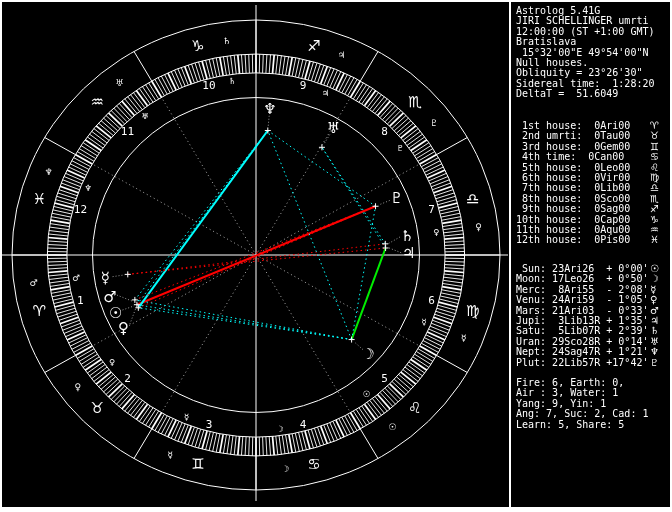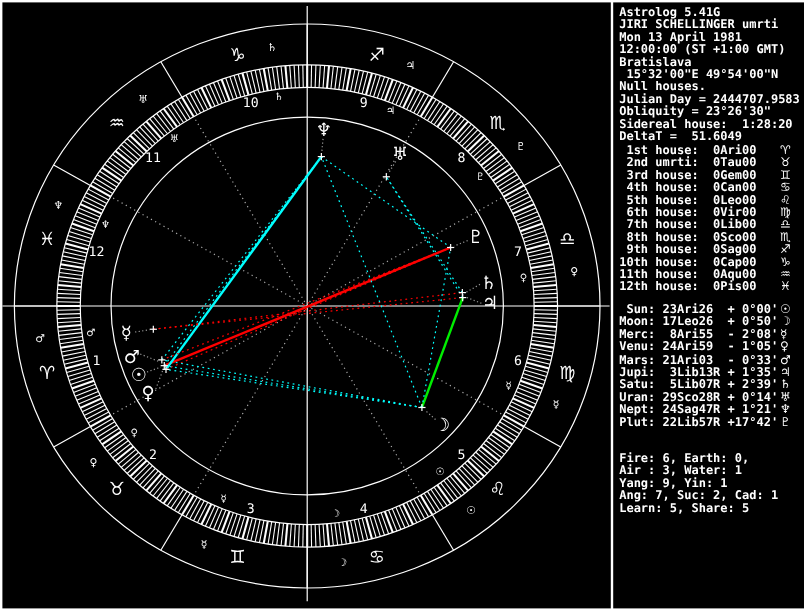--- a/index.html
+++ b/index.html
@@ -3,21 +3,21 @@
 <meta charset="utf-8">
 <style>
   html,body{margin:0;padding:0;background:#222;}
   #screen{position:relative;width:672px;height:512px;background:#000;overflow:hidden;
           font-family:"DejaVu Sans Mono",monospace;}
   .borderline{position:absolute;background:#fff;}
   #chart-svg{position:absolute;left:0;top:0;}
   #panel{position:absolute;left:516px;top:0;width:152px;color:#fff;
          font-family:"DejaVu Sans Mono",monospace;font-size:10px;line-height:10.4px;}
   .sec{position:absolute;left:0;}
-  .row{white-space:pre;position:relative;height:10.4px;font-weight:bold;}
+  .row{white-space:pre;position:relative;height:10.4px;}
   .gl{position:absolute;left:134px;top:0;font-family:"DejaVu Sans",sans-serif;font-size:10px;line-height:10.4px;}
 </style>
 </head>
 <body>
 
 <div id="screen">
 
   <svg id="chart-svg" width="510" height="512" viewBox="0 0 510 512">
       <g>
         <ellipse cx="256" cy="255" rx="244" ry="235" fill="none" stroke="#ffffff" stroke-width="1"></ellipse>
@@ -531,45 +531,43 @@
         <text x="333.47526758204424" y="128.49117271150357" fill="#ffffff" font-size="15" font-family="&quot;DejaVu Sans&quot;,sans-serif" text-anchor="middle" dominant-baseline="central">♅</text>
         <text x="269.86652931064003" y="108.7334350407373" fill="#ffffff" font-size="15" font-family="&quot;DejaVu Sans&quot;,sans-serif" text-anchor="middle" dominant-baseline="central">♆</text>
         <text x="396.4289357215065" y="197.72937085610988" fill="#ffffff" font-size="15" font-family="&quot;DejaVu Sans&quot;,sans-serif" text-anchor="middle" dominant-baseline="central">♇</text>
       </g>
     </svg>
 
   <div id="panel">
     <div class="sec" id="sec-header" style="top:6px">
         <div class="row"><span>Astrolog 5.41G</span></div>
         <div class="row"><span>JIRI SCHELLINGER umrti</span></div>
-        <div class="row"><span>Mon 13 April 1981</span></div>
         <div class="row"><span>12:00:00 (ST +1:00 GMT)</span></div>
         <div class="row"><span>Bratislava</span></div>
         <div class="row"><span> 15°32'00"E 49°54'00"N</span></div>
         <div class="row"><span>Null houses.</span></div>
-        <div class="row"><span>Julian Day = 2444707.9583</span></div>
         <div class="row"><span>Obliquity = 23°26'30"</span></div>
-        <div class="row"><span>Sidereal house:  1:28:20</span></div>
+        <div class="row"><span>Sidereal time:  1:28:20</span></div>
         <div class="row"><span>DeltaT =  51.6049</span></div>
       </div>
     <div class="sec" id="sec-houses" style="top:121px">
         <div class="row"><span> 1st house:  0Ari00</span><span class="gl">♈</span></div>
         <div class="row"><span> 2nd umrti:  0Tau00</span><span class="gl">♉</span></div>
         <div class="row"><span> 3rd house:  0Gem00</span><span class="gl">♊</span></div>
-        <div class="row"><span> 4th house:  0Can00</span><span class="gl">♋</span></div>
+        <div class="row"><span> 4th time:  0Can00</span><span class="gl">♋</span></div>
         <div class="row"><span> 5th house:  0Leo00</span><span class="gl">♌</span></div>
         <div class="row"><span> 6th house:  0Vir00</span><span class="gl">♍</span></div>
         <div class="row"><span> 7th house:  0Lib00</span><span class="gl">♎</span></div>
         <div class="row"><span> 8th house:  0Sco00</span><span class="gl">♏</span></div>
         <div class="row"><span> 9th house:  0Sag00</span><span class="gl">♐</span></div>
         <div class="row"><span>10th house:  0Cap00</span><span class="gl">♑</span></div>
         <div class="row"><span>11th house:  0Aqu00</span><span class="gl">♒</span></div>
         <div class="row"><span>12th house:  0Pis00</span><span class="gl">♓</span></div>
       </div>
-    <div class="sec" id="sec-planets" style="top:254px">
+    <div class="sec" id="sec-planets" style="top:264px">
         <div class="row"><span> Sun: 23Ari26  + 0°00'</span><span class="gl">☉</span></div>
         <div class="row"><span>Moon: 17Leo26  + 0°50'</span><span class="gl">☽</span></div>
         <div class="row"><span>Merc:  8Ari55  - 2°08'</span><span class="gl">☿</span></div>
         <div class="row"><span>Venu: 24Ari59  - 1°05'</span><span class="gl">♀</span></div>
         <div class="row"><span>Mars: 21Ari03  - 0°33'</span><span class="gl">♂</span></div>
         <div class="row"><span>Jupi:  3Lib13R + 1°35'</span><span class="gl">♃</span></div>
         <div class="row"><span>Satu:  5Lib07R + 2°39'</span><span class="gl">♄</span></div>
         <div class="row"><span>Uran: 29Sco28R + 0°14'</span><span class="gl">♅</span></div>
         <div class="row"><span>Nept: 24Sag47R + 1°21'</span><span class="gl">♆</span></div>
         <div class="row"><span>Plut: 22Lib57R +17°42'</span><span class="gl">♇</span></div>

